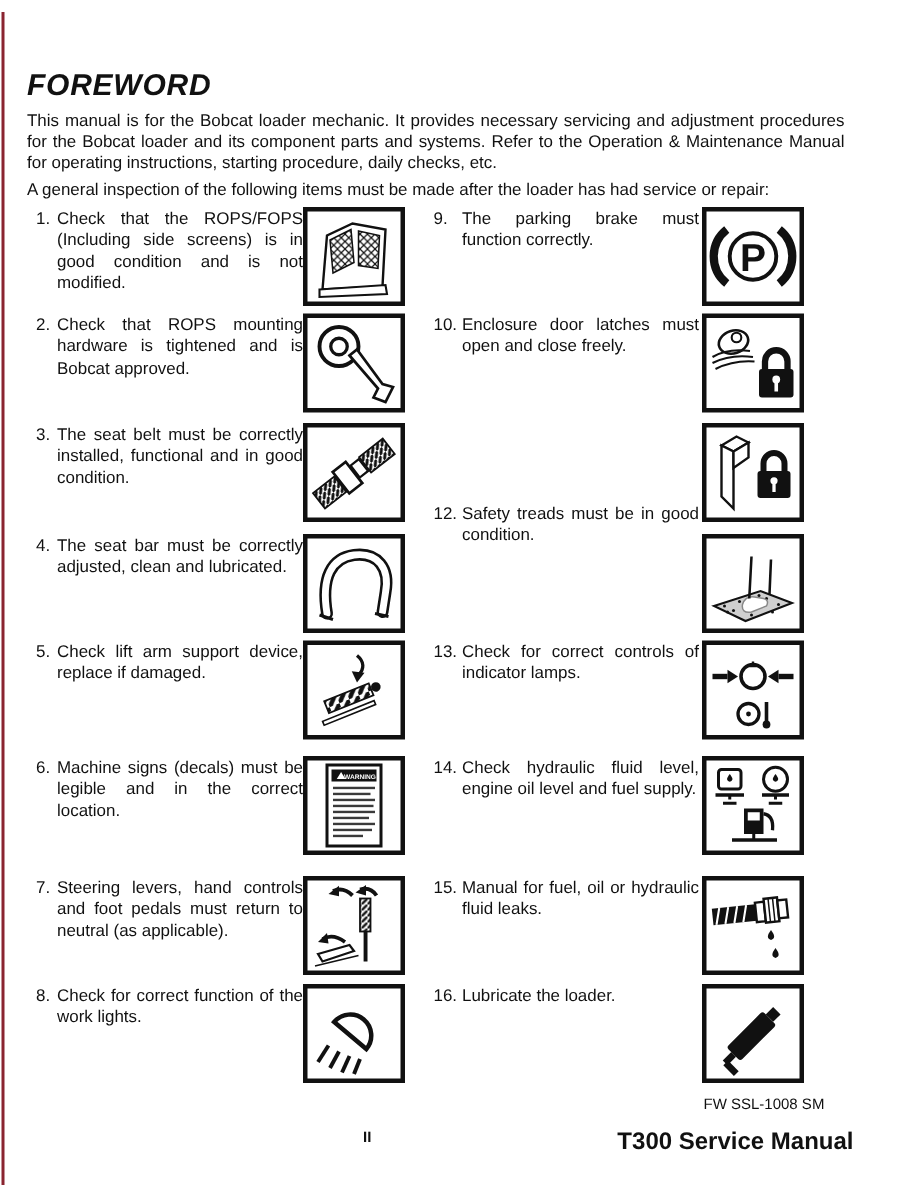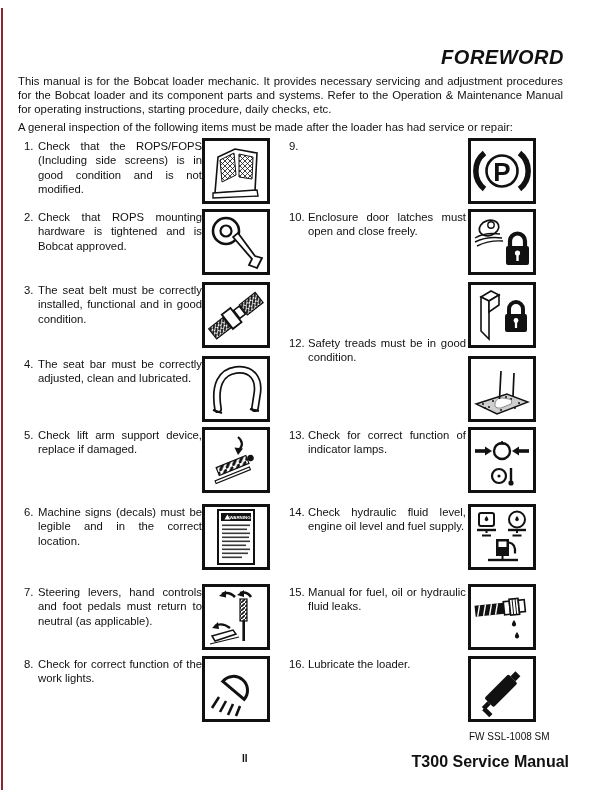--- a/index.html
+++ b/index.html
@@ -1,19 +1,19 @@
 <!DOCTYPE html>
 <html><head>
 <meta charset="utf-8">
 <style>
   html,body{margin:0;padding:0;background:#e8e8e8;}
   .page{position:relative;width:612px;height:792px;margin:0 auto;background:#ffffff;
         font-family:"Liberation Sans",sans-serif;color:#111;overflow:hidden;}
   .red-edge{position:absolute;left:1px;top:8px;width:2px;height:782px;background:#8a2430;}
-  .title{position:absolute;top:33px;left:18px;width:546px;text-align:right;
+  .title{position:absolute;top:33px;left:18px;width:546px;text-align:left;
          font-size:20px;font-weight:bold;font-style:italic;letter-spacing:.5px;}
   .para{position:absolute;left:18px;width:545px;font-size:11.3px;line-height:13.9px;text-align:justify;}
   .para.note{text-align:left;}
   .item{position:absolute;display:flex;font-size:11.3px;line-height:14.4px;}
   .item .num{flex:0 0 auto;}
   .left-col{left:24px;width:178px;}
   .left-col .num{width:14px;}
   .right-col{left:289px;width:177px;}
   .right-col .num{width:19px;}
   .item .txt{flex:1;text-align:justify;}
@@ -179,20 +179,21 @@
         <path d="M14 38 L7 49"></path>
           <path d="M21 42 L15 53"></path>
         <path d="M28 45 L23 56"></path>
           <path d="M35 47 L31 57"></path>
       </g>
     </svg>
   </div>
 
   <div class="item right-col" style="top:139px">
     <span class="num">9.</span>
+    <div class="txt">The parking brake must function correctly.</div>
   </div>
   <div class="ibox rcol" style="top:138px">
     <svg viewBox="0 0 62 60">
       <circle cx="31" cy="30" r="15.5" fill="#fff" stroke="#111" stroke-width="2.6"></circle>
       <text x="31" y="39.5" font-size="26" font-weight="bold" fill="#111" text-anchor="middle" font-family="Liberation Sans, sans-serif">P</text>
       <path d="M13.5 12 A 23 23 0 0 0 13.5 48" fill="none" stroke="#111" stroke-width="5.5"></path>
       <path d="M48.5 12 A 23 23 0 0 1 48.5 48" fill="none" stroke="#111" stroke-width="5.5"></path>
     </svg>
   </div>
 
@@ -242,21 +243,21 @@
           <circle cx="35" cy="38" r="1"></circle>
           <circle cx="14" cy="49" r="1"></circle>
       </g>
       <path d="M24 44 q2 -6 8 -5 l6 1 q4 1 2 5 l-10 4 q-7 1 -6 -5 z" fill="#fff" stroke="#888" stroke-width="1"></path>
       <path d="M30 12 L28.5 40 M43 14 L42 37" stroke="#111" stroke-width="1.7" fill="none"></path>
     </svg>
   </div>
 
   <div class="item right-col" style="top:428px">
     <span class="num">13.</span>
-    <div class="txt">Check for correct function of indicator lamps.</div>
+    <div class="txt">Check for correct controls of indicator lamps.</div>
   </div>
   <div class="ibox rcol" style="top:427px">
     <svg viewBox="0 0 62 60">
       <circle cx="31" cy="21" r="8" fill="#fff" stroke="#111" stroke-width="2.4"></circle>
       <path d="M27 14 l8 0 M31 13 v-2" stroke="#111" stroke-width="1.6" fill="none"></path>
       <rect x="4" y="19.2" width="10" height="3.6" fill="#111"></rect>
       <polygon points="14,16.5 21,21 14,25.5" fill="#111"></polygon>
       <rect x="48" y="19.2" width="10" height="3.6" fill="#111"></rect>
       <polygon points="48,16.5 41,21 48,25.5" fill="#111"></polygon>
       <circle cx="28" cy="46" r="7" fill="#fff" stroke="#111" stroke-width="2.2"></circle>

